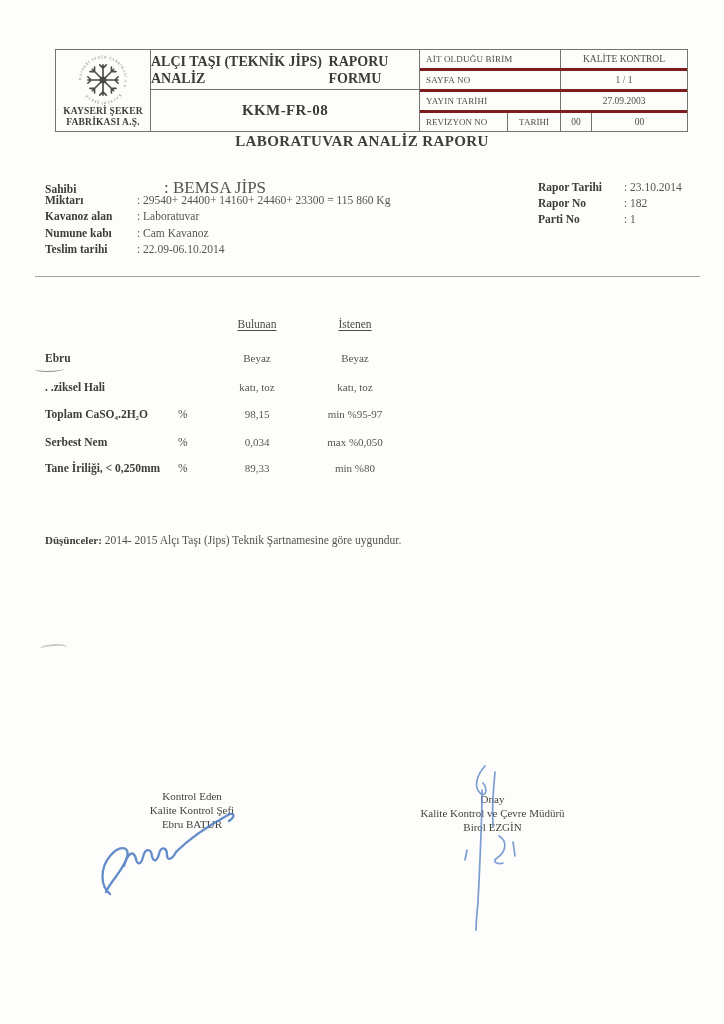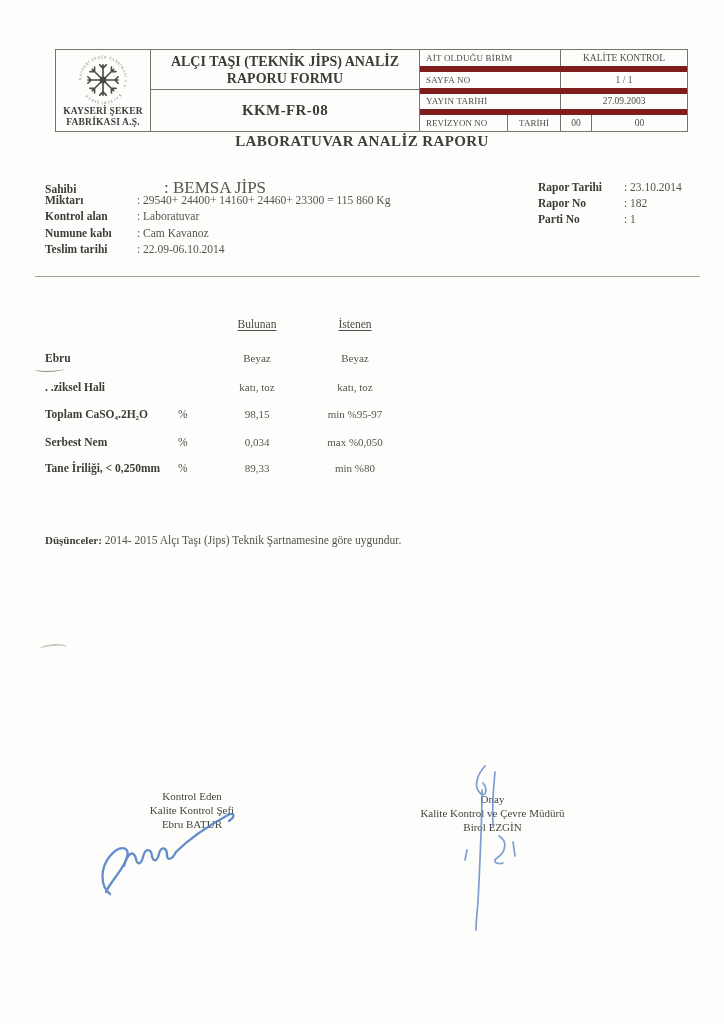--- a/index.html
+++ b/index.html
@@ -14,26 +14,26 @@
   .header-box{
     position:absolute;left:55px;top:49px;width:633px;height:83px;
     border:1px solid #74746e;display:flex;box-sizing:border-box;
   }
   .logo-cell{width:95px;border-right:1px solid #74746e;box-sizing:border-box;
     display:flex;flex-direction:column;align-items:center;}
   .org-name{font-weight:bold;font-size:9.5px;line-height:11px;color:#3e3e3b;letter-spacing:.2px;}
   .title-cell{width:269px;border-right:1px solid #74746e;box-sizing:border-box;
     display:flex;flex-direction:column;}
   .title-top{height:40px;border-bottom:1px solid #74746e;box-sizing:border-box;
-    display:flex;flex-direction:column;justify-content:center;align-items:center;
+    display:flex;flex-direction:row;justify-content:center;align-items:center;
     font-weight:bold;font-size:14px;line-height:17px;color:#3b3b38;}
   .title-bottom{flex:1;display:flex;justify-content:center;align-items:center;
     font-weight:bold;font-size:15px;color:#3b3b38;letter-spacing:.4px;}
   .meta-cell{flex:1;display:flex;flex-direction:column;font-size:9px;color:#4c4c48;}
-  .meta-row{flex:1;display:flex;border-bottom:6px solid #7f1d1d;align-items:center;box-sizing:border-box;}
+  .meta-row{flex:1;display:flex;border-bottom:3px solid #7f1d1d;align-items:center;box-sizing:border-box;}
   .meta-row:last-child{border-bottom:none;}
   .m-label{width:141px;box-sizing:border-box;border-right:1px solid #74746e;
     padding-left:6px;height:100%;display:flex;align-items:center;letter-spacing:.2px;}
   .m-value{flex:1;text-align:center;font-size:9.5px;}
   .m-rev{width:88px;box-sizing:border-box;border-right:1px solid #74746e;
     padding-left:6px;height:100%;display:flex;align-items:center;}
   .m-tar{width:53px;box-sizing:border-box;border-right:1px solid #74746e;
     height:100%;display:flex;align-items:center;justify-content:center;}
   .m-v1{width:31px;box-sizing:border-box;border-right:1px solid #74746e;
     height:100%;display:flex;align-items:center;justify-content:center;font-size:9.5px;}
@@ -146,21 +146,21 @@
   <div class="info-left">
     <div class="info-row">
       <span class="i-label">Sahibi</span>
       <span class="i-value big">: BEMSA JİPS</span>
     </div>
     <div class="info-row">
       <span class="i-label">Miktarı</span>
       <span class="i-value">: 29540+ 24400+ 14160+ 24460+ 23300 = 115 860 Kg</span>
     </div>
     <div class="info-row">
-      <span class="i-label">Kontrol alan</span>
+      <span class="i-label">Kavanoz alan</span>
       <span class="i-value">: Laboratuvar</span>
     </div>
     <div class="info-row">
       <span class="i-label">Numune kabı</span>
       <span class="i-value">: Cam Kavanoz</span>
     </div>
     <div class="info-row">
       <span class="i-label">Teslim tarihi</span>
       <span class="i-value">: 22.09-06.10.2014</span>
     </div>

